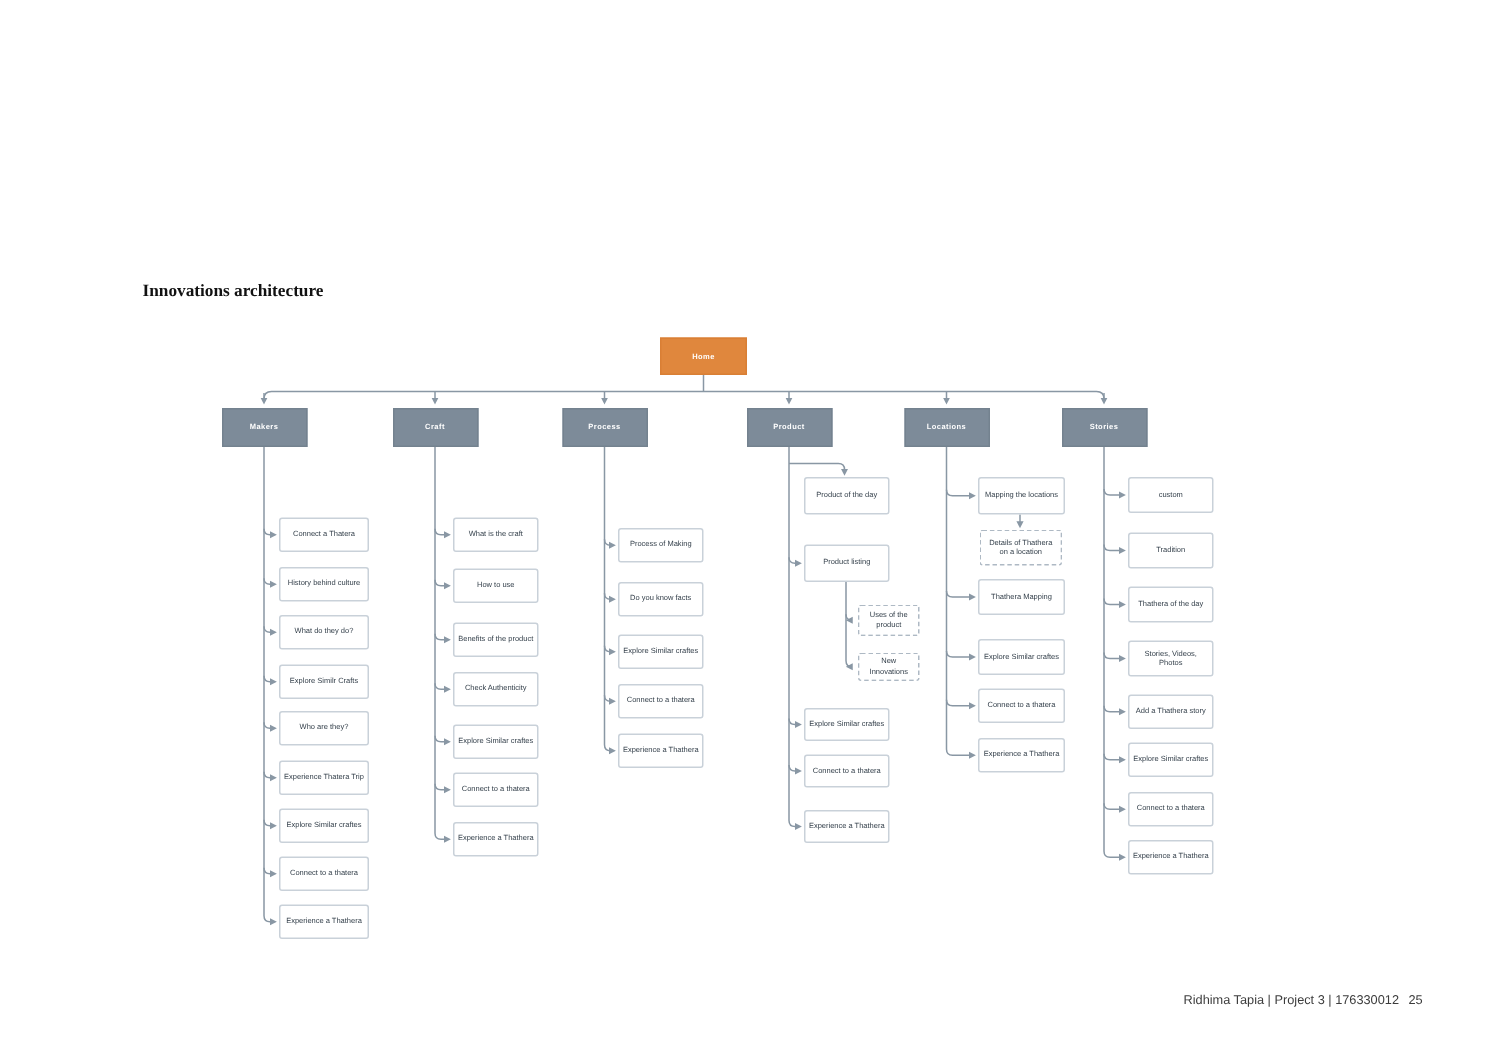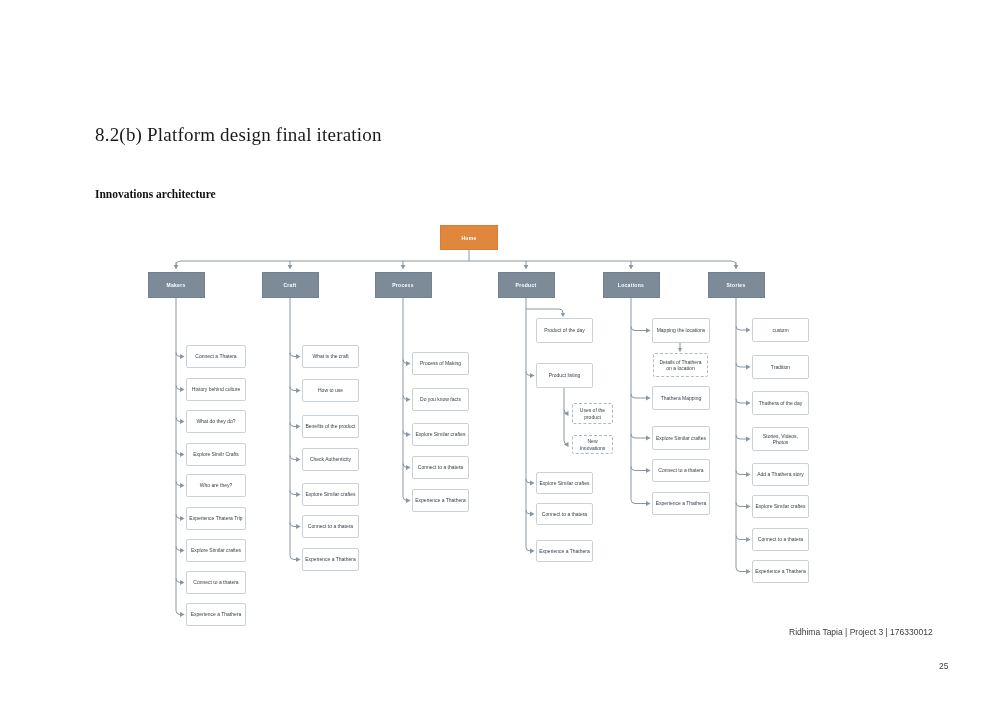--- a/index.html
+++ b/index.html
@@ -12,29 +12,28 @@
   svg.wires { position:absolute; left:0; top:0; width:1000px; height:707px; pointer-events:none; }
 
   .homebox { position:absolute; left:440px; top:225px; width:58px; height:25px; background:#E0873D; border:1px solid #D97F35;
              color:#fff; font-size:5px; font-weight:600; display:flex; align-items:center; justify-content:center; letter-spacing:0.3px; }
   .cat { position:absolute; width:57px; height:26px; background:#7D8B99; border:1px solid #74828f; color:#fff;
          font-size:5px; font-weight:600; display:flex; align-items:center; justify-content:center; text-align:center; letter-spacing:0.3px; }
   .node { position:absolute; background:#fff; border:1px solid #C9D1D9; border-radius:2px; color:#333F4A;
           font-size:5px; display:flex; align-items:center; justify-content:center; text-align:center; line-height:1.3; padding:1px 2px; }
   .node.dashed { border:1px dashed #AEB9C4; }
 
-  .footer-credit { position:absolute; left:789px; top:627px; font-size:8.5px; color:#3c3c3c; }
+  .footer-credit { position:absolute; left:789px; top:661px; font-size:8.5px; color:#3c3c3c; }
   .footer-page { position:absolute; left:939px; top:661px; font-size:8.5px; color:#3c3c3c;text-align:right; }
 </style>
 </head>
 <body>
 
 <div class="page">
 
-  <div class="title">8.2(b) Platform design final iteration</div>
   <div class="subtitle">Innovations architecture</div>
 
   <svg class="wires" viewBox="0 0 1000 707">
     <defs>
       <marker id="ar" viewBox="0 0 6 6" markerWidth="6" markerHeight="6" refX="1" refY="3" orient="auto" markerUnits="userSpaceOnUse">
         <path d="M0,0.6 L4.6,3 L0,5.4 Z" fill="#8997A4"></path>
       </marker>
     </defs>
     <g stroke="#8997A4" stroke-width="1" fill="none">
 

